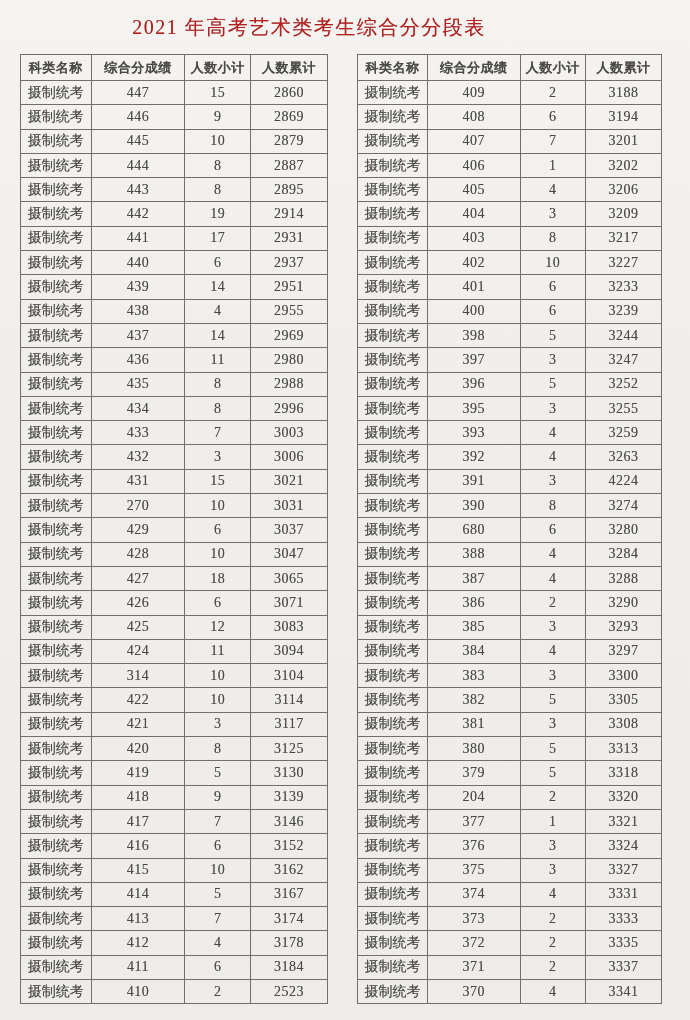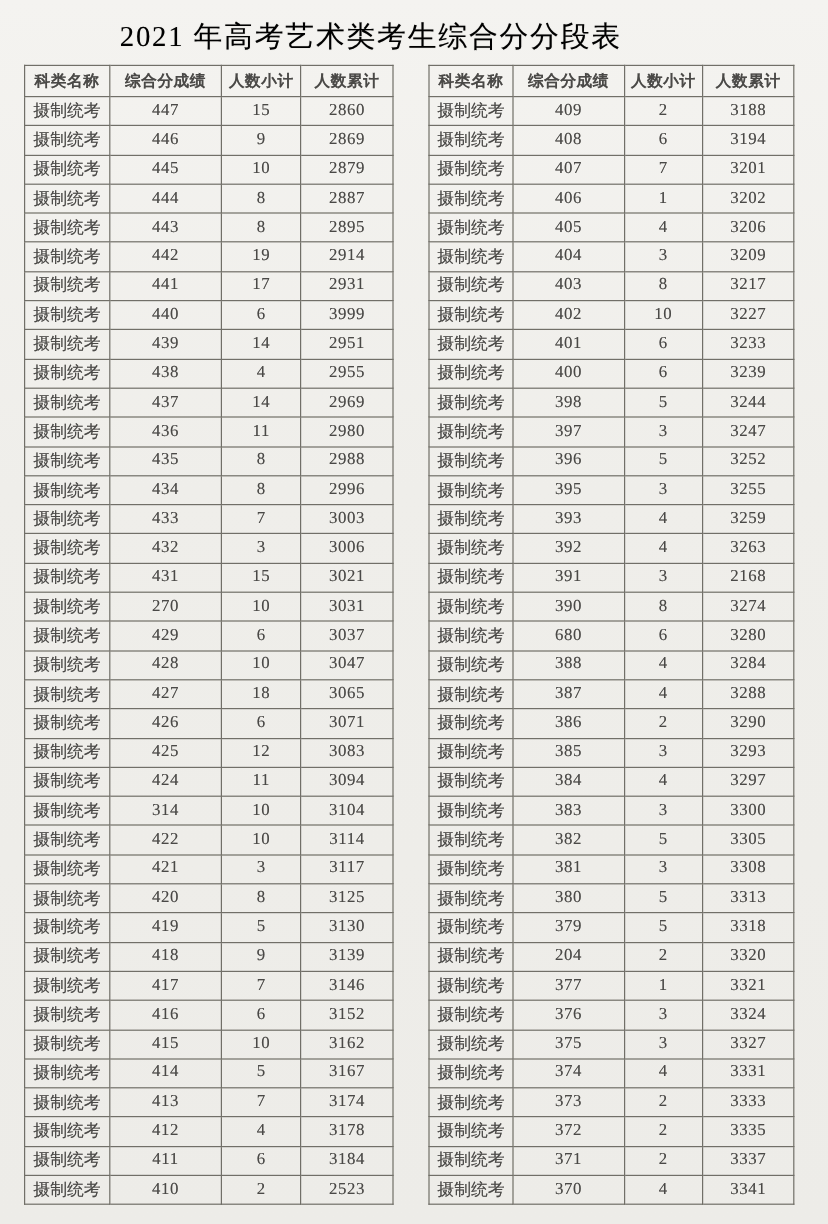--- a/index.html
+++ b/index.html
@@ -13,23 +13,23 @@
     background: linear-gradient(180deg, #f4f3f0 0%, #efeeea 40%, #edece8 100%);
     font-family: "Liberation Serif", "DejaVu Serif", serif;
     overflow: hidden;
   }
   .page-title {
     position: absolute;
     top: 14px;
     left: 0;
     width: 618px;
     text-align: center;
-    font-size: 24px;
+    font-size: 20px;
     letter-spacing: 1.5px;
-    color: #000000;
+    color: #b91c1c;
     text-shadow: 0 0 0.6px rgba(90,88,84,0.55);
   }
   .tables-wrap {
     position: absolute;
     top: 54px;
     left: 0;
     width: 690px;
     height: 960px;
   }
   table.score-table {
@@ -131,21 +131,21 @@
         <tr>
           <td>摄制统考</td>
           <td class="num">441</td>
           <td class="num">17</td>
           <td class="num">2931</td>
         </tr>
         <tr>
           <td>摄制统考</td>
           <td class="num">440</td>
           <td class="num">6</td>
-          <td class="num">3999</td>
+          <td class="num">2937</td>
         </tr>
         <tr>
           <td>摄制统考</td>
           <td class="num">439</td>
           <td class="num">14</td>
           <td class="num">2951</td>
         </tr>
         <tr>
           <td>摄制统考</td>
           <td class="num">438</td>
@@ -431,21 +431,21 @@
         <tr>
           <td>摄制统考</td>
           <td class="num">392</td>
           <td class="num">4</td>
           <td class="num">3263</td>
         </tr>
         <tr>
           <td>摄制统考</td>
           <td class="num">391</td>
           <td class="num">3</td>
-          <td class="num">2168</td>
+          <td class="num">4224</td>
         </tr>
         <tr>
           <td>摄制统考</td>
           <td class="num">390</td>
           <td class="num">8</td>
           <td class="num">3274</td>
         </tr>
         <tr>
           <td>摄制统考</td>
           <td class="num">680</td>

